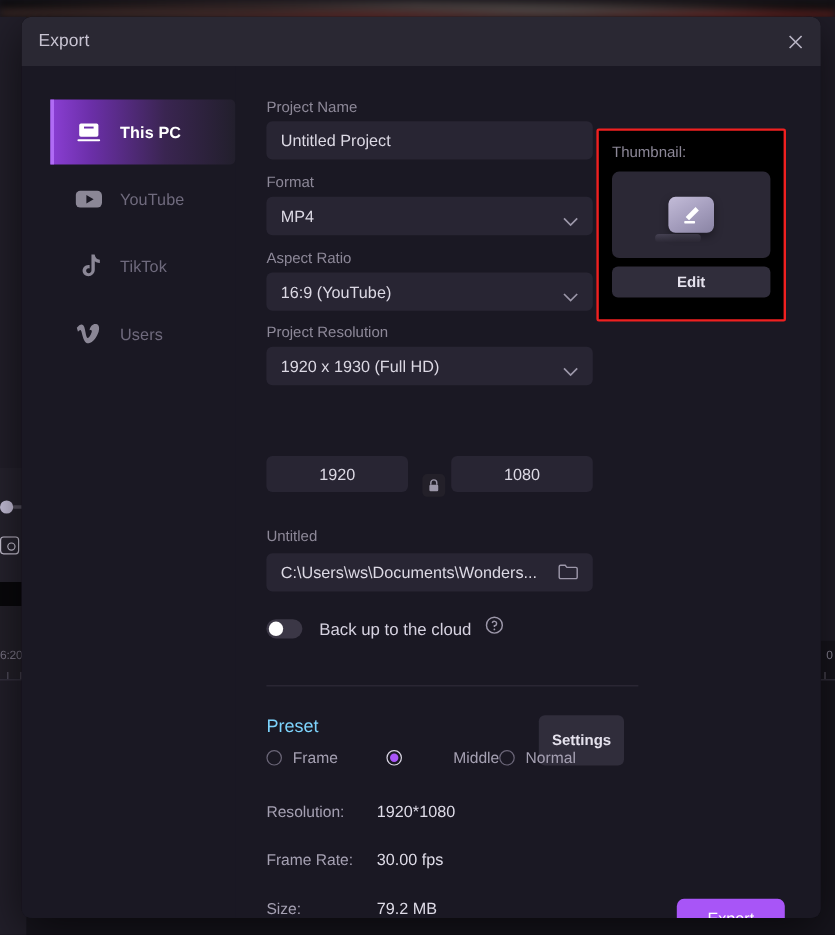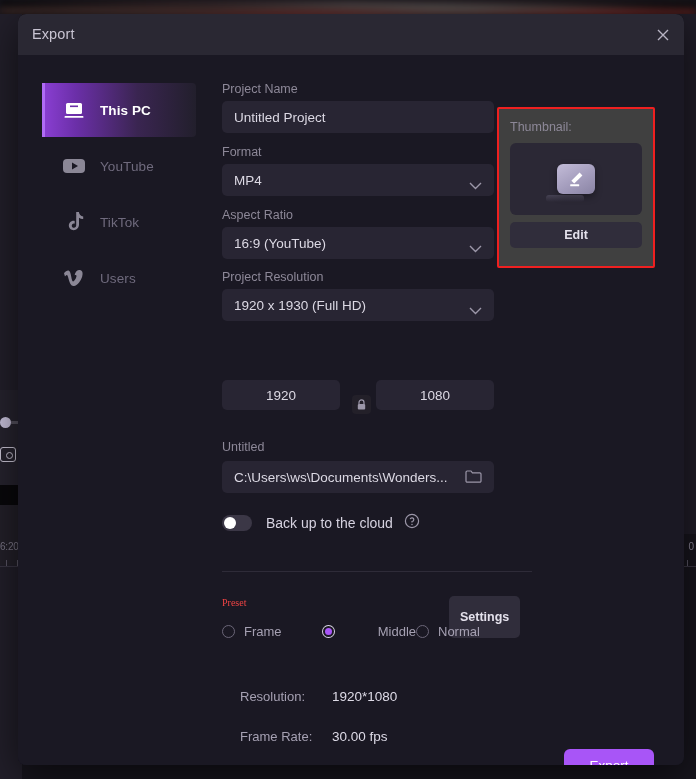--- a/index.html
+++ b/index.html
@@ -304,23 +304,22 @@
     position: absolute;
     left: 18px; top: 516px;
     width: 310px; height: 1px;
     background: #2e2b38;
   }
 
   
   .preset-label {
     position: absolute;
     left: 18px; top: 542px;
-    font-size: 10px;
-    color: #ef4444;
-    font-family: Liberation Serif, serif;
+    font-size: 15px;
+    color: #7dd3fc;
   }
   .settings-btn {
     position: absolute;
     left: 245px; top: 541px;
     padding: 14px 11px;
     background: #302d3b;
     border-radius: 5px;
     font-size: 12.5px;
     font-weight: bold;
     color: #e4e1ec;
@@ -355,43 +354,42 @@
     background: #a855f7;
   }
   .radio-label {
     margin-left: 9px;
     font-size: 13px;
     color: #a5a0b2;
   }
 
   .info-row {
     position: absolute;
-    left: 36px;
-    display: flex;
-    margin-top: 20px;
+    left: 18px;
+    display: flex;
   }
   .info-key {
     width: 80px;
     font-size: 13px;
     color: #a5a0b2;
   }
   .info-val {
     font-size: 13.5px;
     color: #dedbe7;
     margin-left: 12px;
   }
 
   
   .thumb-panel {
     position: absolute;
     left: 479px; top: 52px;
     width: 158px; height: 161px;
     border: 2px solid #ef2020;
     border-radius: 2px;
-    background: #404040;
+    background: #000000;
   }
   .thumb-title {
     position: absolute;
     left: 11px; top: 11px;
     font-size: 12.5px;
     color: #8d8898;
   }
   .thumb-preview {
     position: absolute;
     left: 11px; top: 34px;

